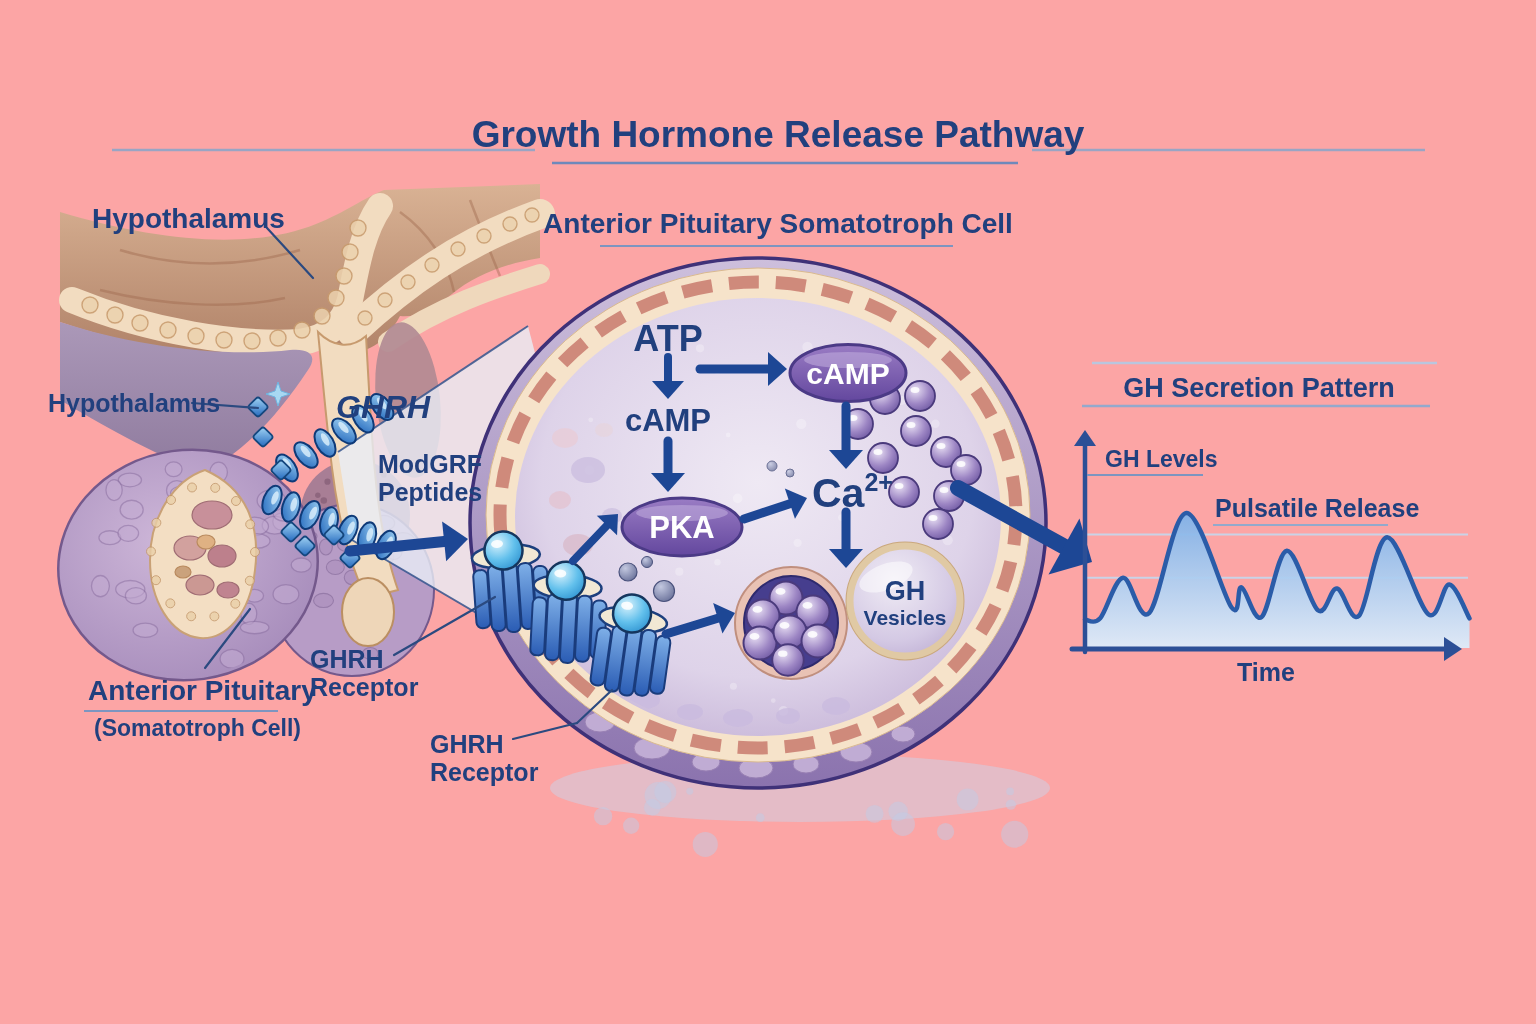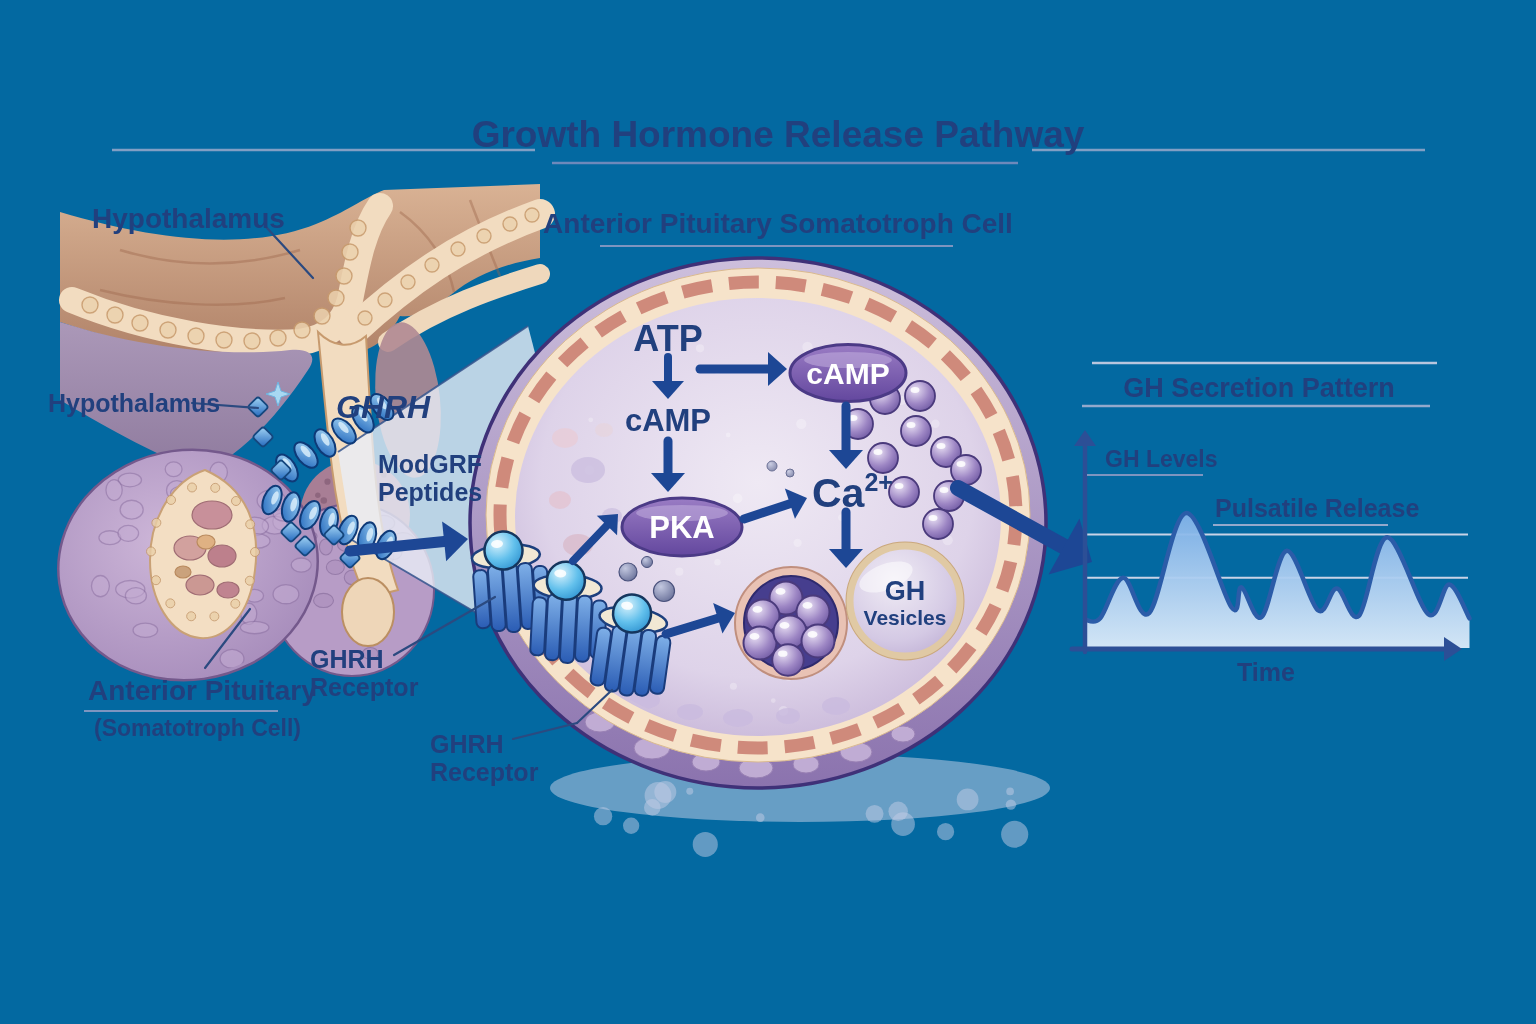--- a/index.html
+++ b/index.html
@@ -1,16 +1,16 @@
 <!DOCTYPE html>
 <html><head>
 <meta charset="utf-8">
 <style>
   html,body{margin:0;padding:0;background:#ffffff;}
-  #stage{position:relative;width:1536px;height:1024px;background:#0369a1;overflow:hidden;
+  #stage{position:relative;width:1536px;height:1024px;background:#fca5a5;overflow:hidden;
          font-family:"Liberation Sans", sans-serif;}
   svg text{font-family:"Liberation Sans", sans-serif;}
   .navy{fill:#21407e;}
   .bold{font-weight:bold;}
 </style>
 </head>
 <body>
 
 <div id="stage">
 <svg id="scene" width="1536" height="1024" viewBox="0 0 1536 1024">

